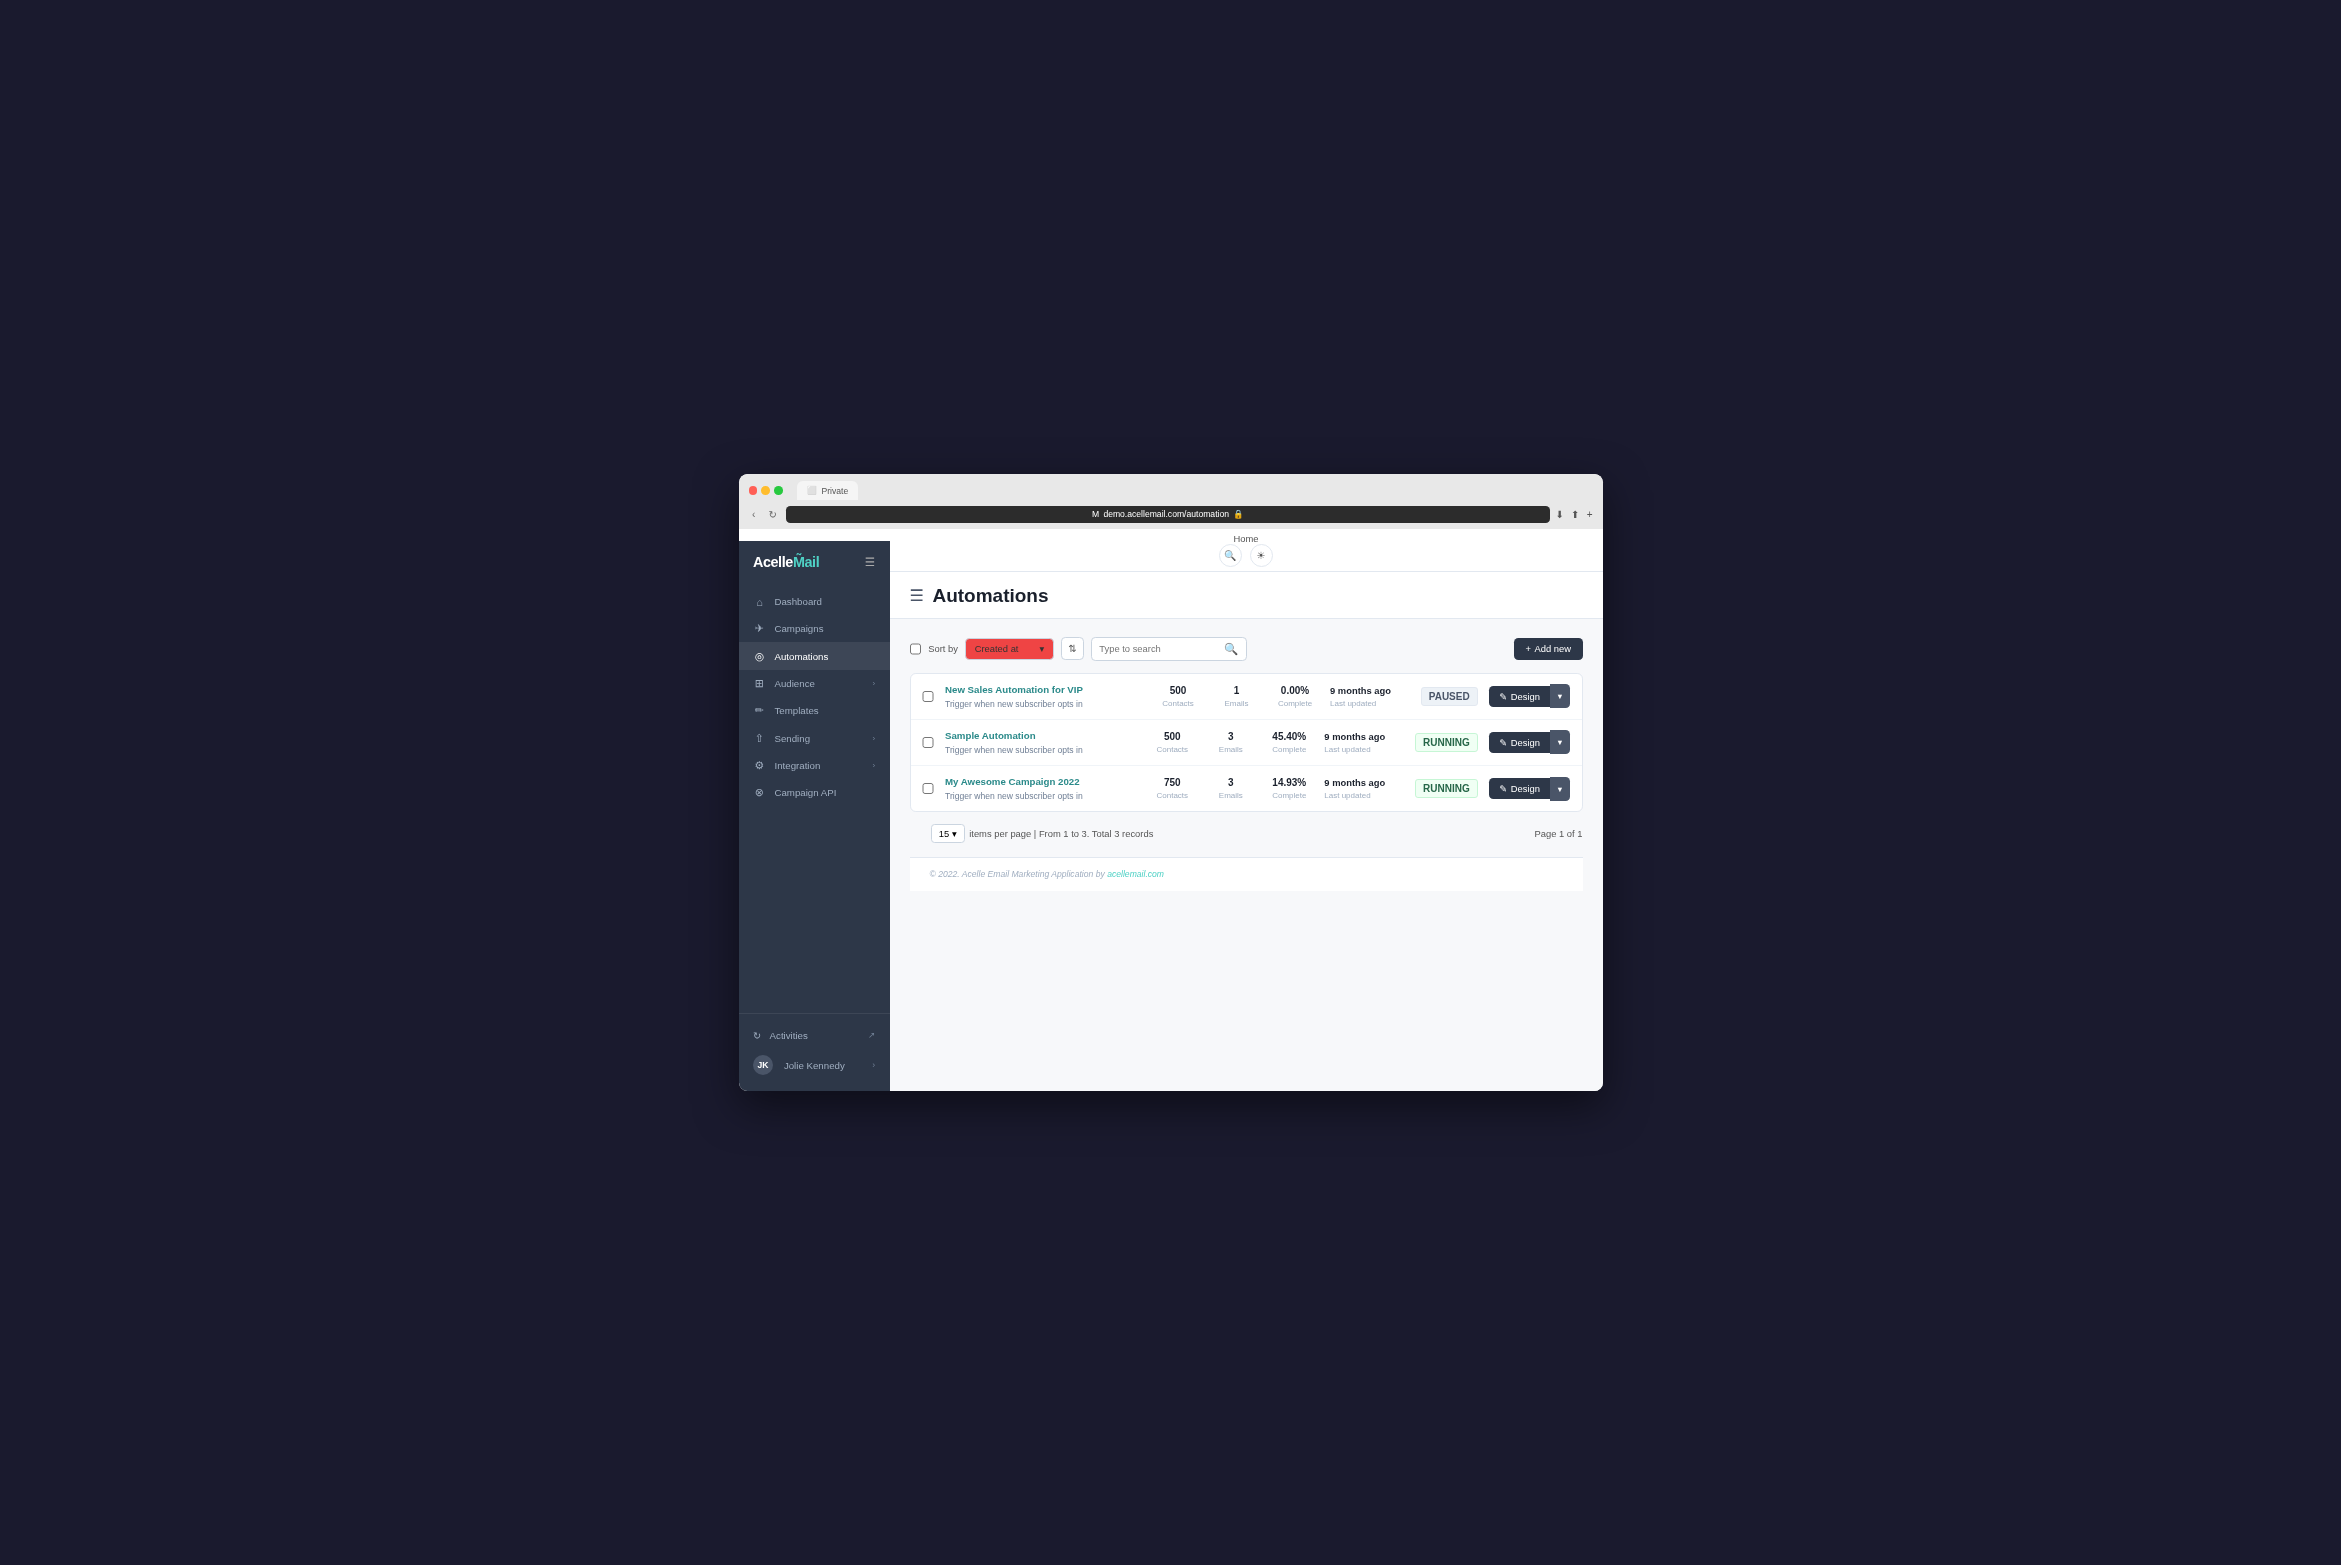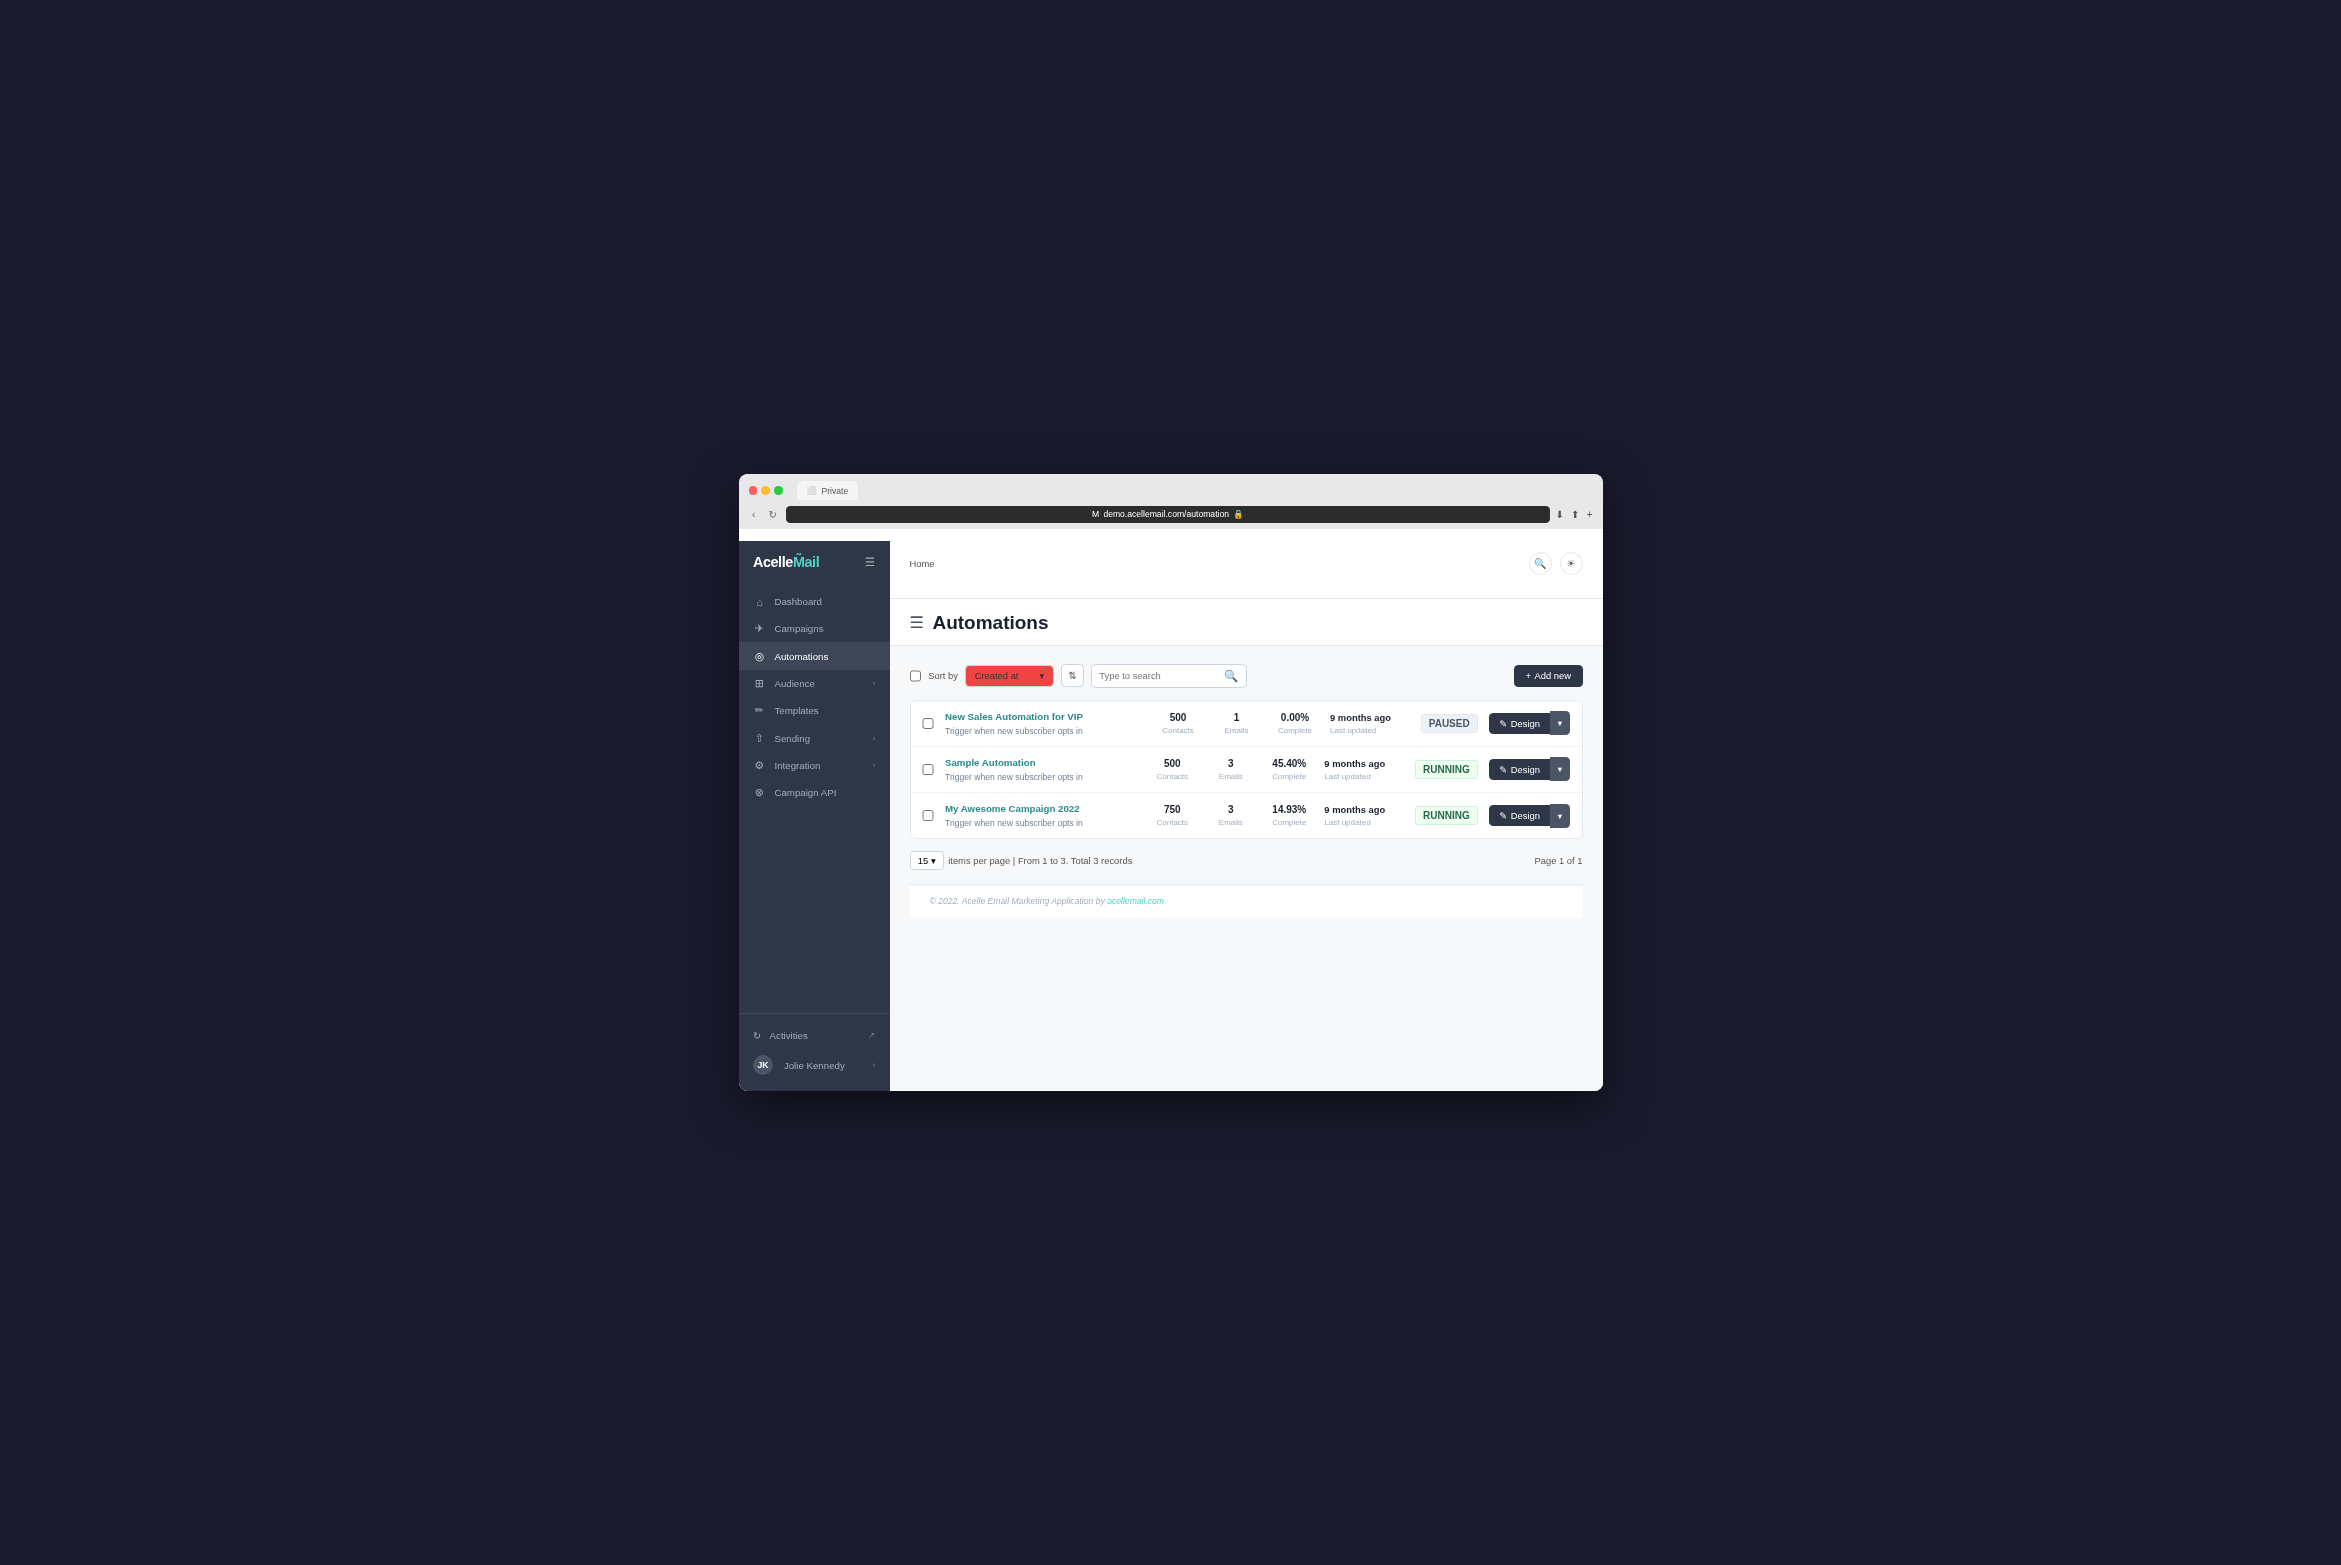--- a/index.html
+++ b/index.html
@@ -176,25 +176,26 @@
       font-weight: 600;
     }
     
     .main-content {
       flex: 1;
       background: #f7f8fa;
       overflow-y: auto;
     }
     .top-header {
       background: #fff;
-      padding: 23px 20px;
+      padding: 4px 20px;
       border-bottom: 0.7px solid #e2e8f0;
       display: flex;
       align-items: center;
       justify-content: space-between;
+      flex-direction: column;
     }
     .breadcrumb { font-size: 9.4px; color: #555; }
     .header-icons { display: flex; gap: 7.2px; }
     .header-icon-btn {
       width: 23px;
       height: 23px;
       border-radius: 50%;
       border: 0.7px solid #e2e8f0;
       background: #fff;
       display: flex;
@@ -377,20 +378,21 @@
       align-items: center;
       justify-content: space-between;
       margin-top: 11.5px;
       font-size: 9.4px;
       color: #555;
     }
     .per-page-select {
       display: flex;
       align-items: center;
       gap: 4.3px;
+      margin-left: 21px;
     }
     .per-page-btn {
       padding: 2.9px 7.2px;
       background: #fff;
       border: 0.7px solid #cbd5e0;
       border-radius: 3.6px;
       cursor: pointer;
       font-size: 9.4px;
       display: flex;
       align-items: center;

